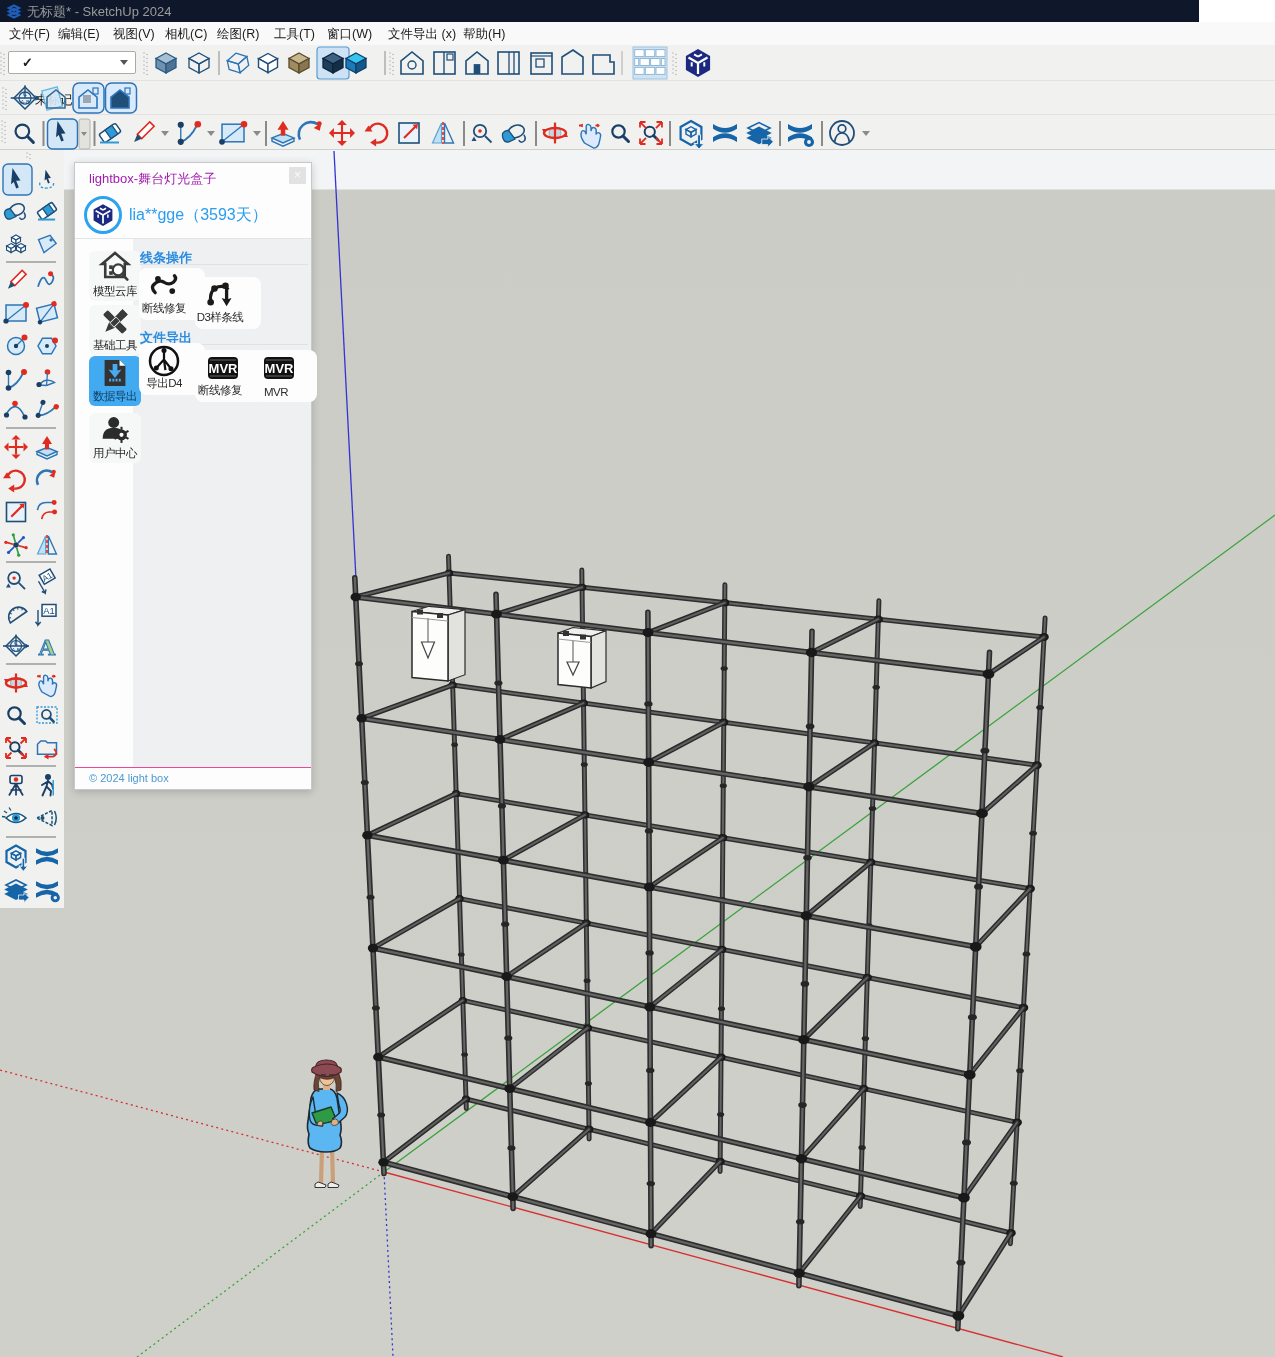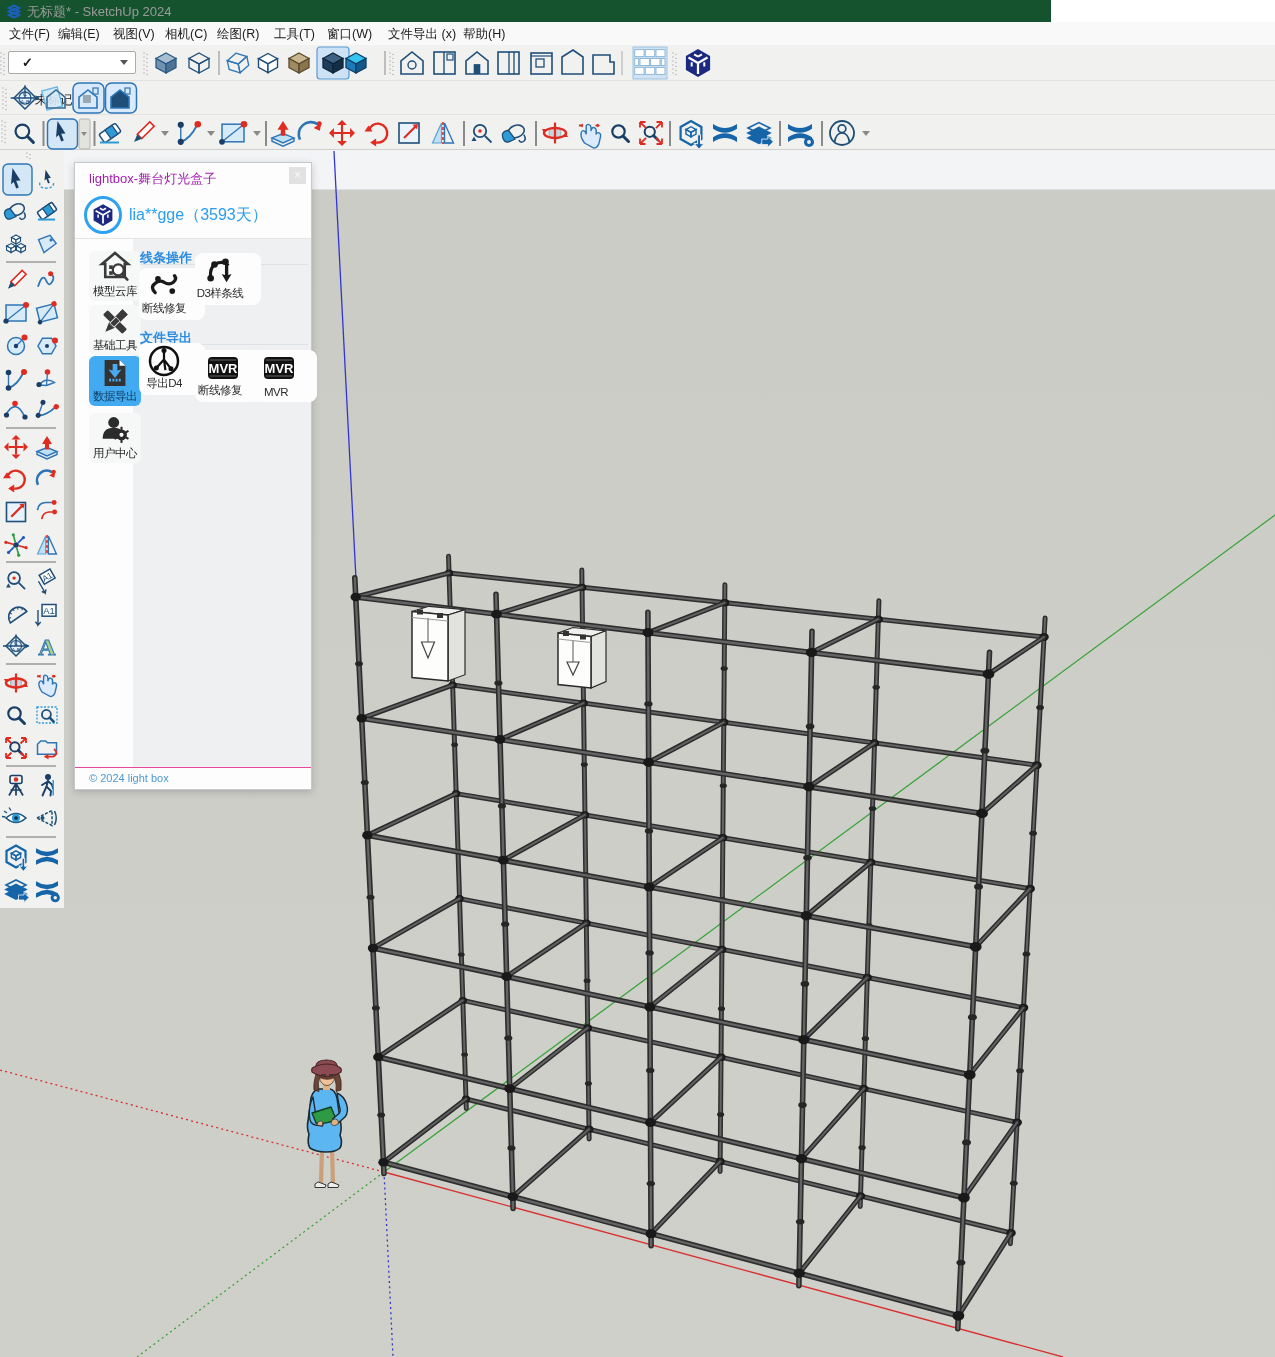--- a/index.html
+++ b/index.html
@@ -1,16 +1,16 @@
 <!DOCTYPE html>
 <html><head><meta charset="utf-8">
 <style>
 * { margin:0; padding:0; box-sizing:border-box; }
 html,body { width:1275px; height:1357px; overflow:hidden; font-family:"Liberation Sans",sans-serif; }
-#titlebar { position:absolute; left:0; top:0; width:1051px; height:22px; background:#14532d; }
+#titlebar { position:absolute; left:0; top:0; width:1199px; height:22px; background:#0f172a; }
 #titletext { position:absolute; left:27px; top:3px; font-size:13px; color:#9b9b9b; }
 #menubar { position:absolute; left:0; top:22px; width:1275px; height:23px; background:#f9f9f9; font-size:12.5px; color:#1a1a1a; }
 #menubar span { position:absolute; top:4px; }
 #toolbars { position:absolute; left:0; top:45px; width:1275px; height:105px; background:#f1f1f0; border-bottom:1px solid #cfcfcc; }
 .tbrow { position:absolute; left:0; width:1275px; }
 #dropdown { position:absolute; left:8px; top:6px; width:128px; height:23px; background:#fff; border:1px solid #ababab; border-radius:2px; font-size:12.5px; color:#1a1a1a; }
 #dropdown .chk { position:absolute; left:13px; top:3px; font-size:13px; font-weight:bold; }
 #dropdown .lbl { position:absolute; left:26px; top:4px;margin-top:36px; }
 #dropdown .arr { position:absolute; right:7px; top:8px; width:0; height:0; border-left:4px solid transparent; border-right:4px solid transparent; border-top:5px solid #555; }
 #canvas { position:absolute; left:0; top:150px; width:1275px; height:1207px; background:linear-gradient(#f3f4f6 0px, #f3f4f6 39px, #cbccc6 40px, #cfd0ca 1207px); }
@@ -757,21 +757,21 @@
 <div class="sect" style="top:86px">线条操作</div>
 <div class="sdiv" style="top:101px"></div>
 <div class="pbtn" style="left:64px;top:105px">
       <svg width="40" height="30">
         <path d="M11.2 22.7 q-5.5 -5.5 0 -9.35 q4.4 -3.8499999999999996 8.8 -1.1 q4.95 3.3 9.35 0 q3.8499999999999996 -3.3 1.1 -6.6" fill="none" stroke="#1a1a1a" stroke-width="3.3" stroke-linecap="round"></path>
         <circle cx="13.95" cy="8.95" r="2.8600000000000003" fill="#1a1a1a"></circle>
         <circle cx="28.25" cy="21.05" r="2.8600000000000003" fill="#1a1a1a"></circle>
       </svg>
       <div class="lab">断线修复</div>
     </div>
-<div class="pbtn" style="left:120px;top:90px">
+<div class="pbtn" style="left:120px;top:114px">
       <svg width="40" height="30">
         <path d="M10.65 23.8 q-1.65 -13.2 7.699999999999999 -15.95 q6.6 -1.65 9.9 2.75" fill="none" stroke="#1a1a1a" stroke-width="3.08"></path>
         <circle cx="10.65" cy="23.25" r="3.3" fill="#1a1a1a"></circle>
         <circle cx="14.5" cy="9.5" r="3.3" fill="#1a1a1a"></circle>
         <circle cx="25.5" cy="6.75" r="3.3" fill="#1a1a1a"></circle>
         <path d="M24.95 10.05 l0 9.9 l-3.3 -0.88 l4.95 8.25 l4.95 -8.25 l-3.3 0.88 l0 -9.9 Z" fill="#1a1a1a"></path>
       </svg>
       <div class="lab">D3样条线</div>
     </div>
 <div class="sect" style="top:166px">文件导出</div>

